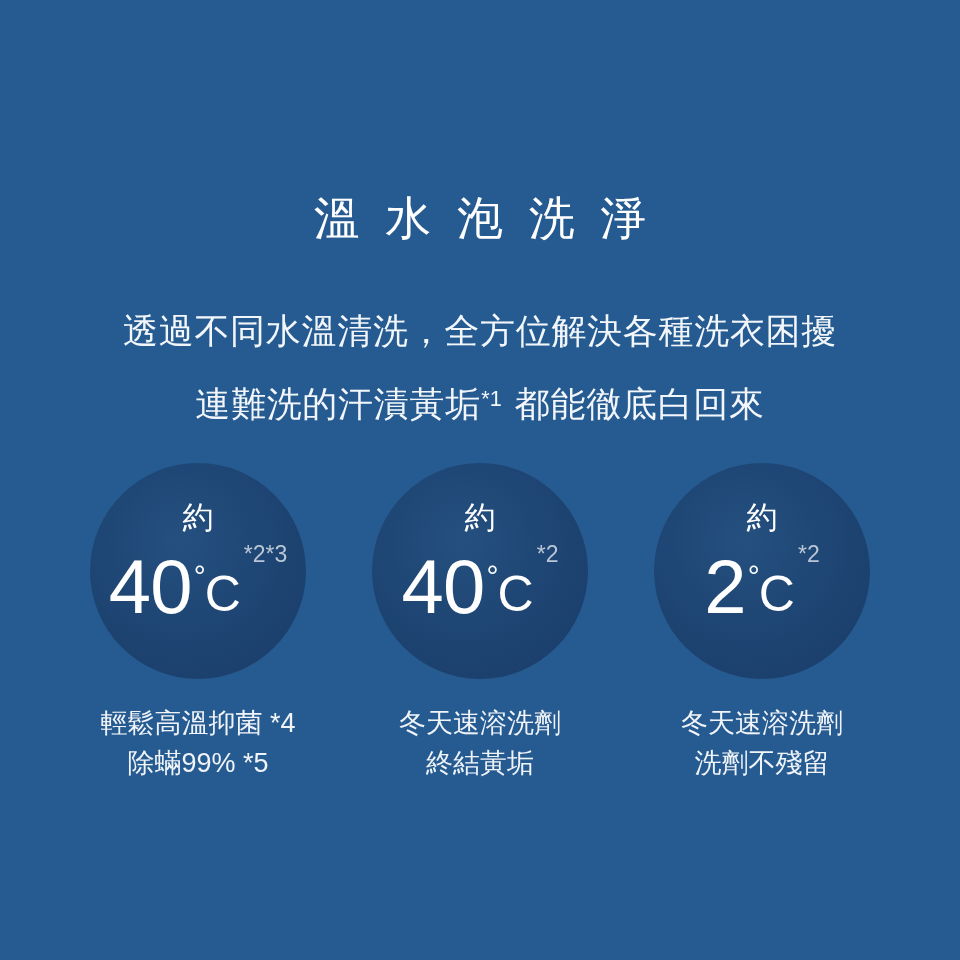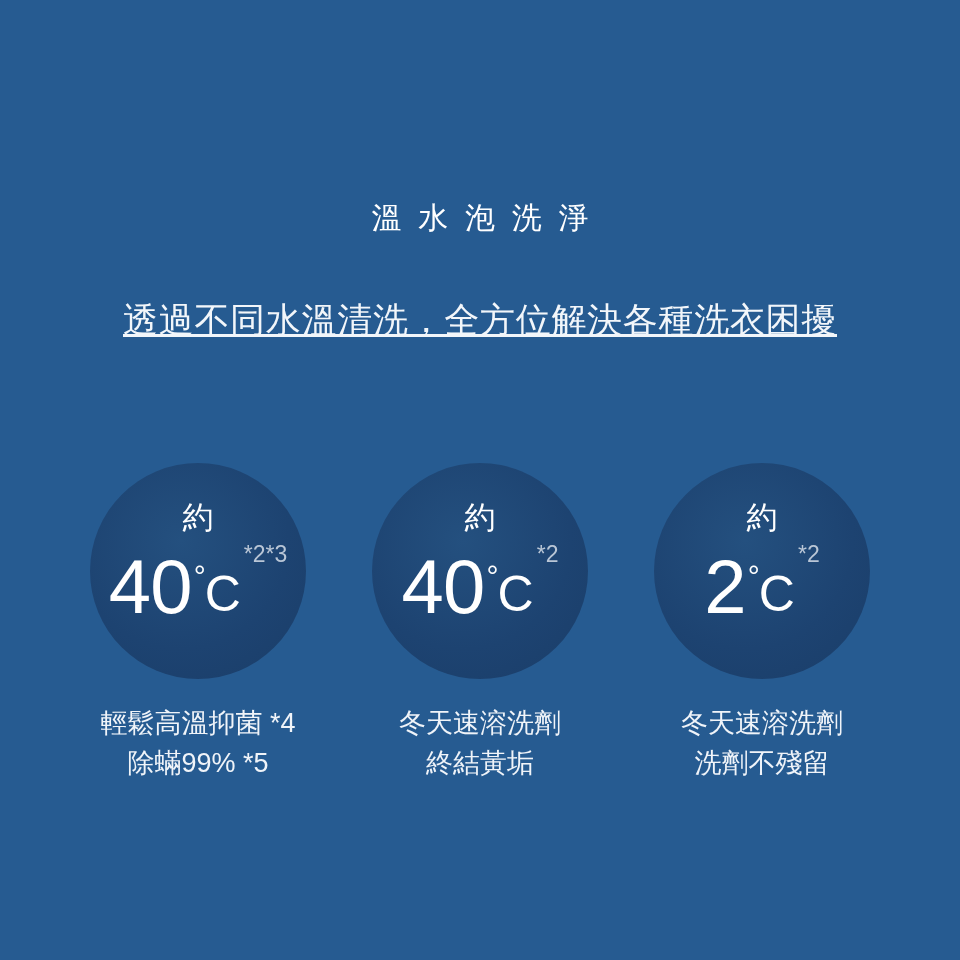--- a/index.html
+++ b/index.html
@@ -22,21 +22,21 @@
     position: absolute;
     inset: 0;
     display: flex;
     flex-direction: column;
     align-items: center;
   }
 
   
   .headline {
     margin-top: 188px;
-    font-size: 30px;
+    font-size: 46px;
     line-height: 60px;
     font-weight: 500;
     letter-spacing: 0.14em;
     text-indent: 0.14em;
     color: #ffffff;
     text-align: center;
     white-space: nowrap;
   }
 
   
@@ -45,21 +45,20 @@
     text-align: center;
     font-size: 35px;
     line-height: 60px;
     font-weight: 400;
     letter-spacing: 0.02em;
     color: #f2f6fa;
     white-space: nowrap;
   }
   .subtitle .line {
     display: block;
-    text-decoration: underline;
   }
   .subtitle .line + .line {
     margin-top: 8px;
   }
   .fn {
     font-size: 0.62em;
     vertical-align: 0.48em;
     letter-spacing: 0;
     margin: 0 0.12em 0 0.02em;
   }
@@ -164,20 +163,23 @@
 </style>
 </head>
 <body>
 
 <div class="page">
 
   <h1 class="headline">溫 水 泡 洗 淨</h1>
 
   <div class="subtitle">
     <span class="line">透過不同水溫清洗，全方位解決各種洗衣困擾</span>
+    <span class="line">
+      <span>連難洗的汗漬黃垢</span><span class="fn">*1</span> <span>都能徹底白回來</span>
+    </span>
   </div>
 
   <div class="circles">
 
     <div class="col">
       <div class="bubble">
         <div class="approx">約</div>
         <div class="reading">
           <span class="value">40</span>
           <span class="unit">

